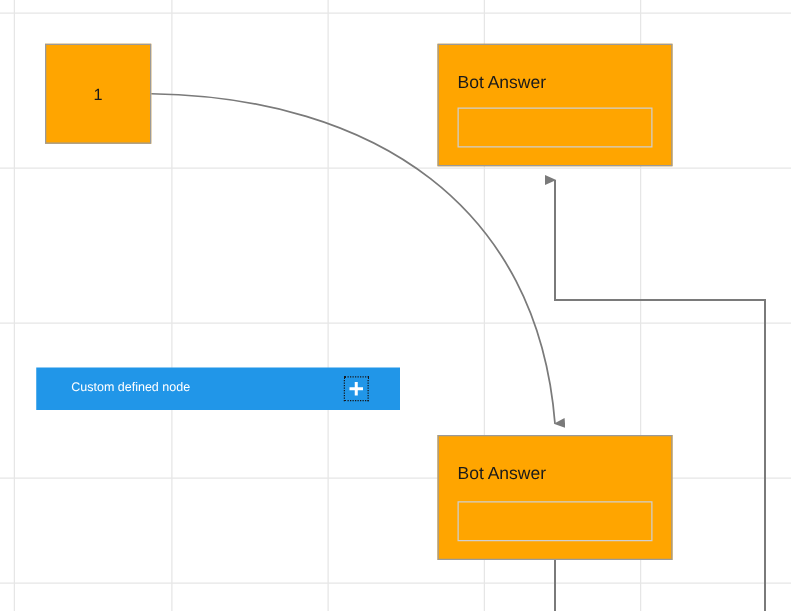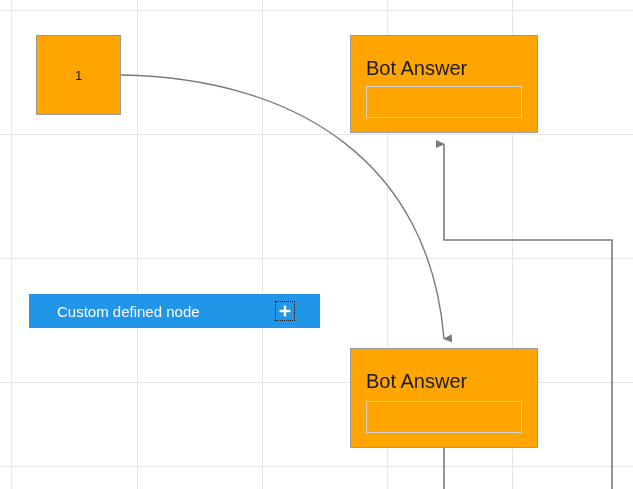--- a/index.html
+++ b/index.html
@@ -60,21 +60,21 @@
   }
   .node-simple-label {
     font-size: 13px;
     color: #1a1a1a;
     line-height: 1;
   }
   .node-title {
     position: absolute;
     left: 15px;
     top: 22px;
-    font-size: 20px;
+    font-size: 14px;
     color: #1a1a1a;
     line-height: 1;
     white-space: nowrap;
   }
   .node-field {
     position: absolute;
     left: 15px;
     right: 15px;
     box-sizing: border-box;
     height: 32px;
@@ -85,21 +85,21 @@
   #custom-node-bar {
     position: absolute;
     box-sizing: border-box;
     background: #2196e8;
     display: flex;
     align-items: center;
     cursor: pointer;
   }
   #custom-node-bar .bar-label {
     color: #ffffff;
-    font-size: 15px;
+    font-size: 10px;
     margin-left: 28px;
     line-height: 1;
     white-space: nowrap;
     user-select: none;
   }
   #custom-node-bar .add-icon {
     position: absolute;
     right: 25px;
     top: 50%;
     transform: translateY(-50%);

